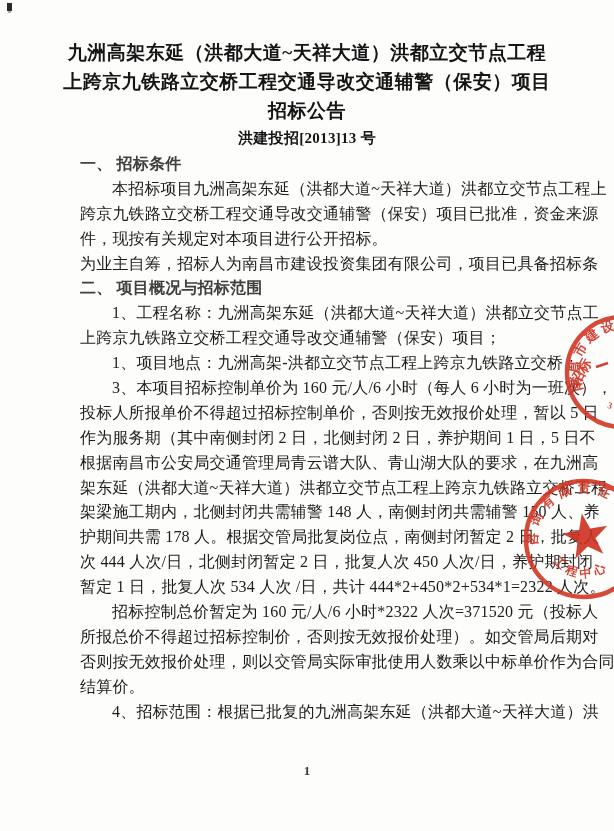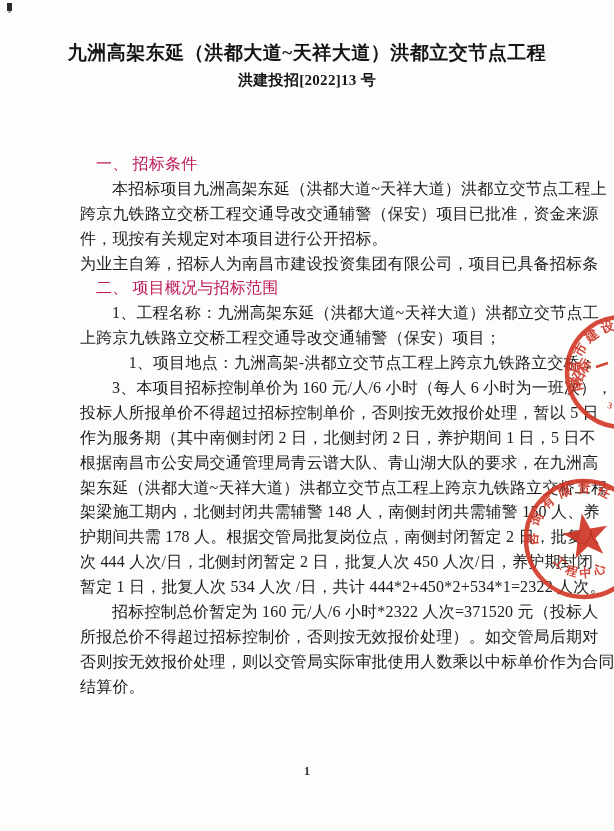--- a/index.html
+++ b/index.html
@@ -22,22 +22,22 @@
   .t{font-size:19px;line-height:29px;letter-spacing:.5px;}
   .docnum{font-size:15px;line-height:22px;margin-top:2px;letter-spacing:.3px;}
 
   .bodytext{
     position:absolute;top:152px;left:80px;width:516px;font-size:16px;
   }
   .row{
     line-height:24.9px;height:24.9px;white-space:nowrap;
     letter-spacing:.2px;color:#1c1c1c;
   }
-  .row.h{font-weight:normal;color:#be185d;margin-left:16px;}
-  .row.ind{padding-left:32px;text-align:right;}
+  .row.h{font-weight:bold;color:#404040;}
+  .row.ind{padding-left:32px;}
 
   .footer{
     position:absolute;top:763px;left:0;width:614px;text-align:center;
     font-size:13px;font-weight:bold;color:#3a3a3a;
   }
 
   .stamp{position:absolute;opacity:.9;}
   .stamp .ring{fill:none;stroke:#d23726;}
   .stamp text{fill:#cd3021;font-weight:bold;}
   .stamp-upper{left:556px;top:306px;width:140px;height:135px;}
@@ -45,21 +45,23 @@
 </style>
 </head>
 <body>
 
 <div class="page">
 
   <div class="speck"></div>
 
   <div class="title-block">
     <div class="t">九洲高架东延（洪都大道~天祥大道）洪都立交节点工程</div>
-    <div class="docnum">洪建投招[2022]13 号</div>
+    <div class="t">上跨京九铁路立交桥工程交通导改交通辅警（保安）项目</div>
+    <div class="t">招标公告</div>
+    <div class="docnum">洪建投招[2013]13 号</div>
   </div>
 
   <div class="bodytext">
 
   <div class="row h">一、 招标条件</div>
       <div class="row ind">本招标项目九洲高架东延（洪都大道~天祥大道）洪都立交节点工程上</div>
       <div class="row">跨京九铁路立交桥工程交通导改交通辅警（保安）项目已批准，资金来源</div>
       <div class="row">件，现按有关规定对本项目进行公开招标。</div>
       <div class="row">为业主自筹，招标人为南昌市建设投资集团有限公司，项目已具备招标条</div>
       <div class="row h">二、 项目概况与招标范围</div>
@@ -72,20 +74,21 @@
       <div class="row">根据南昌市公安局交通管理局青云谱大队、青山湖大队的要求，在九洲高</div>
       <div class="row">架东延（洪都大道~天祥大道）洪都立交节点工程上跨京九铁路立交桥工程</div>
       <div class="row">架梁施工期内，北侧封闭共需辅警 148 人，南侧封闭共需辅警 150 人、养</div>
       <div class="row">护期间共需 178 人。根据交管局批复岗位点，南侧封闭暂定 2 日，批复人</div>
       <div class="row">次 444 人次/日，北侧封闭暂定 2 日，批复人次 450 人次/日，养护期封闭</div>
       <div class="row">暂定 1 日，批复人次 534 人次 /日，共计 444*2+450*2+534*1=2322 人次。</div>
       <div class="row ind">招标控制总价暂定为 160 元/人/6 小时*2322 人次=371520 元（投标人</div>
       <div class="row">所报总价不得超过招标控制价，否则按无效报价处理）。如交管局后期对</div>
       <div class="row">否则按无效报价处理，则以交管局实际审批使用人数乘以中标单价作为合同</div>
       <div class="row">结算价。</div>
+      <div class="row ind">4、招标范围：根据已批复的九洲高架东延（洪都大道~天祥大道）洪</div>
     </div>
 
   <svg class="stamp stamp-upper" viewBox="0 0 140 135">
     <circle class="ring" cx="66" cy="66" r="55" stroke-width="4.5"></circle>
     <path id="s1arc" d="M 27 84 A 43 43 0 1 1 105 84" fill="none"></path>
     <path id="s1code" d="M 44 98 A 40 40 0 0 0 88 98" fill="none"></path>
     <text font-size="13" letter-spacing="3.5">
       <textPath href="#s1arc">南昌市建设投资集团有限公司</textPath>
     </text>
     <text font-size="9" letter-spacing="3">

